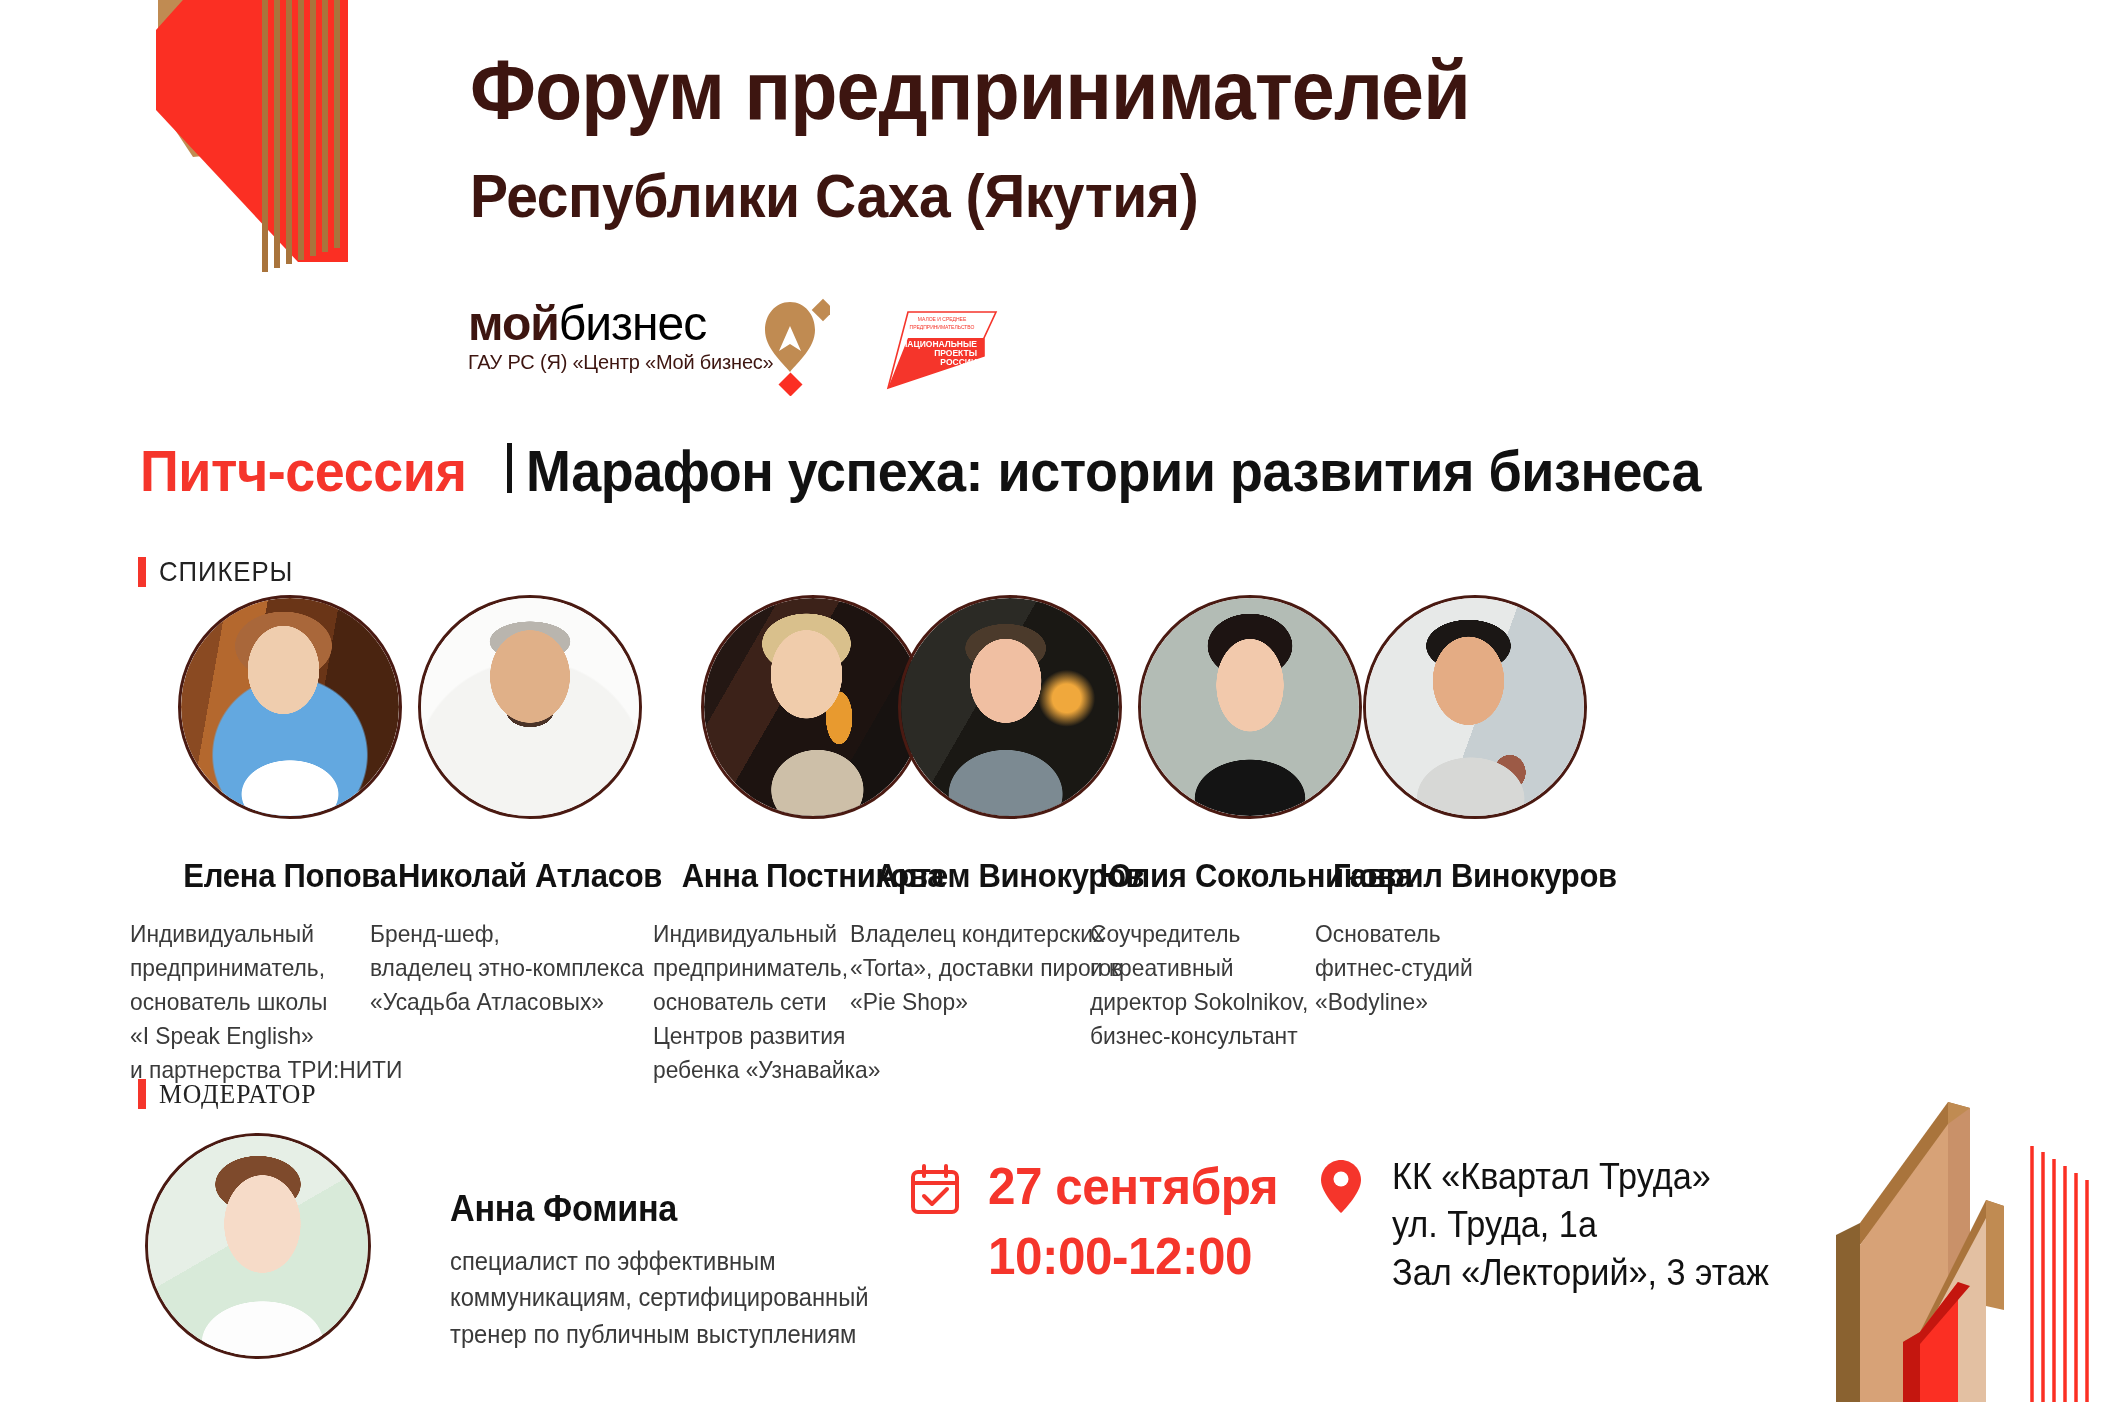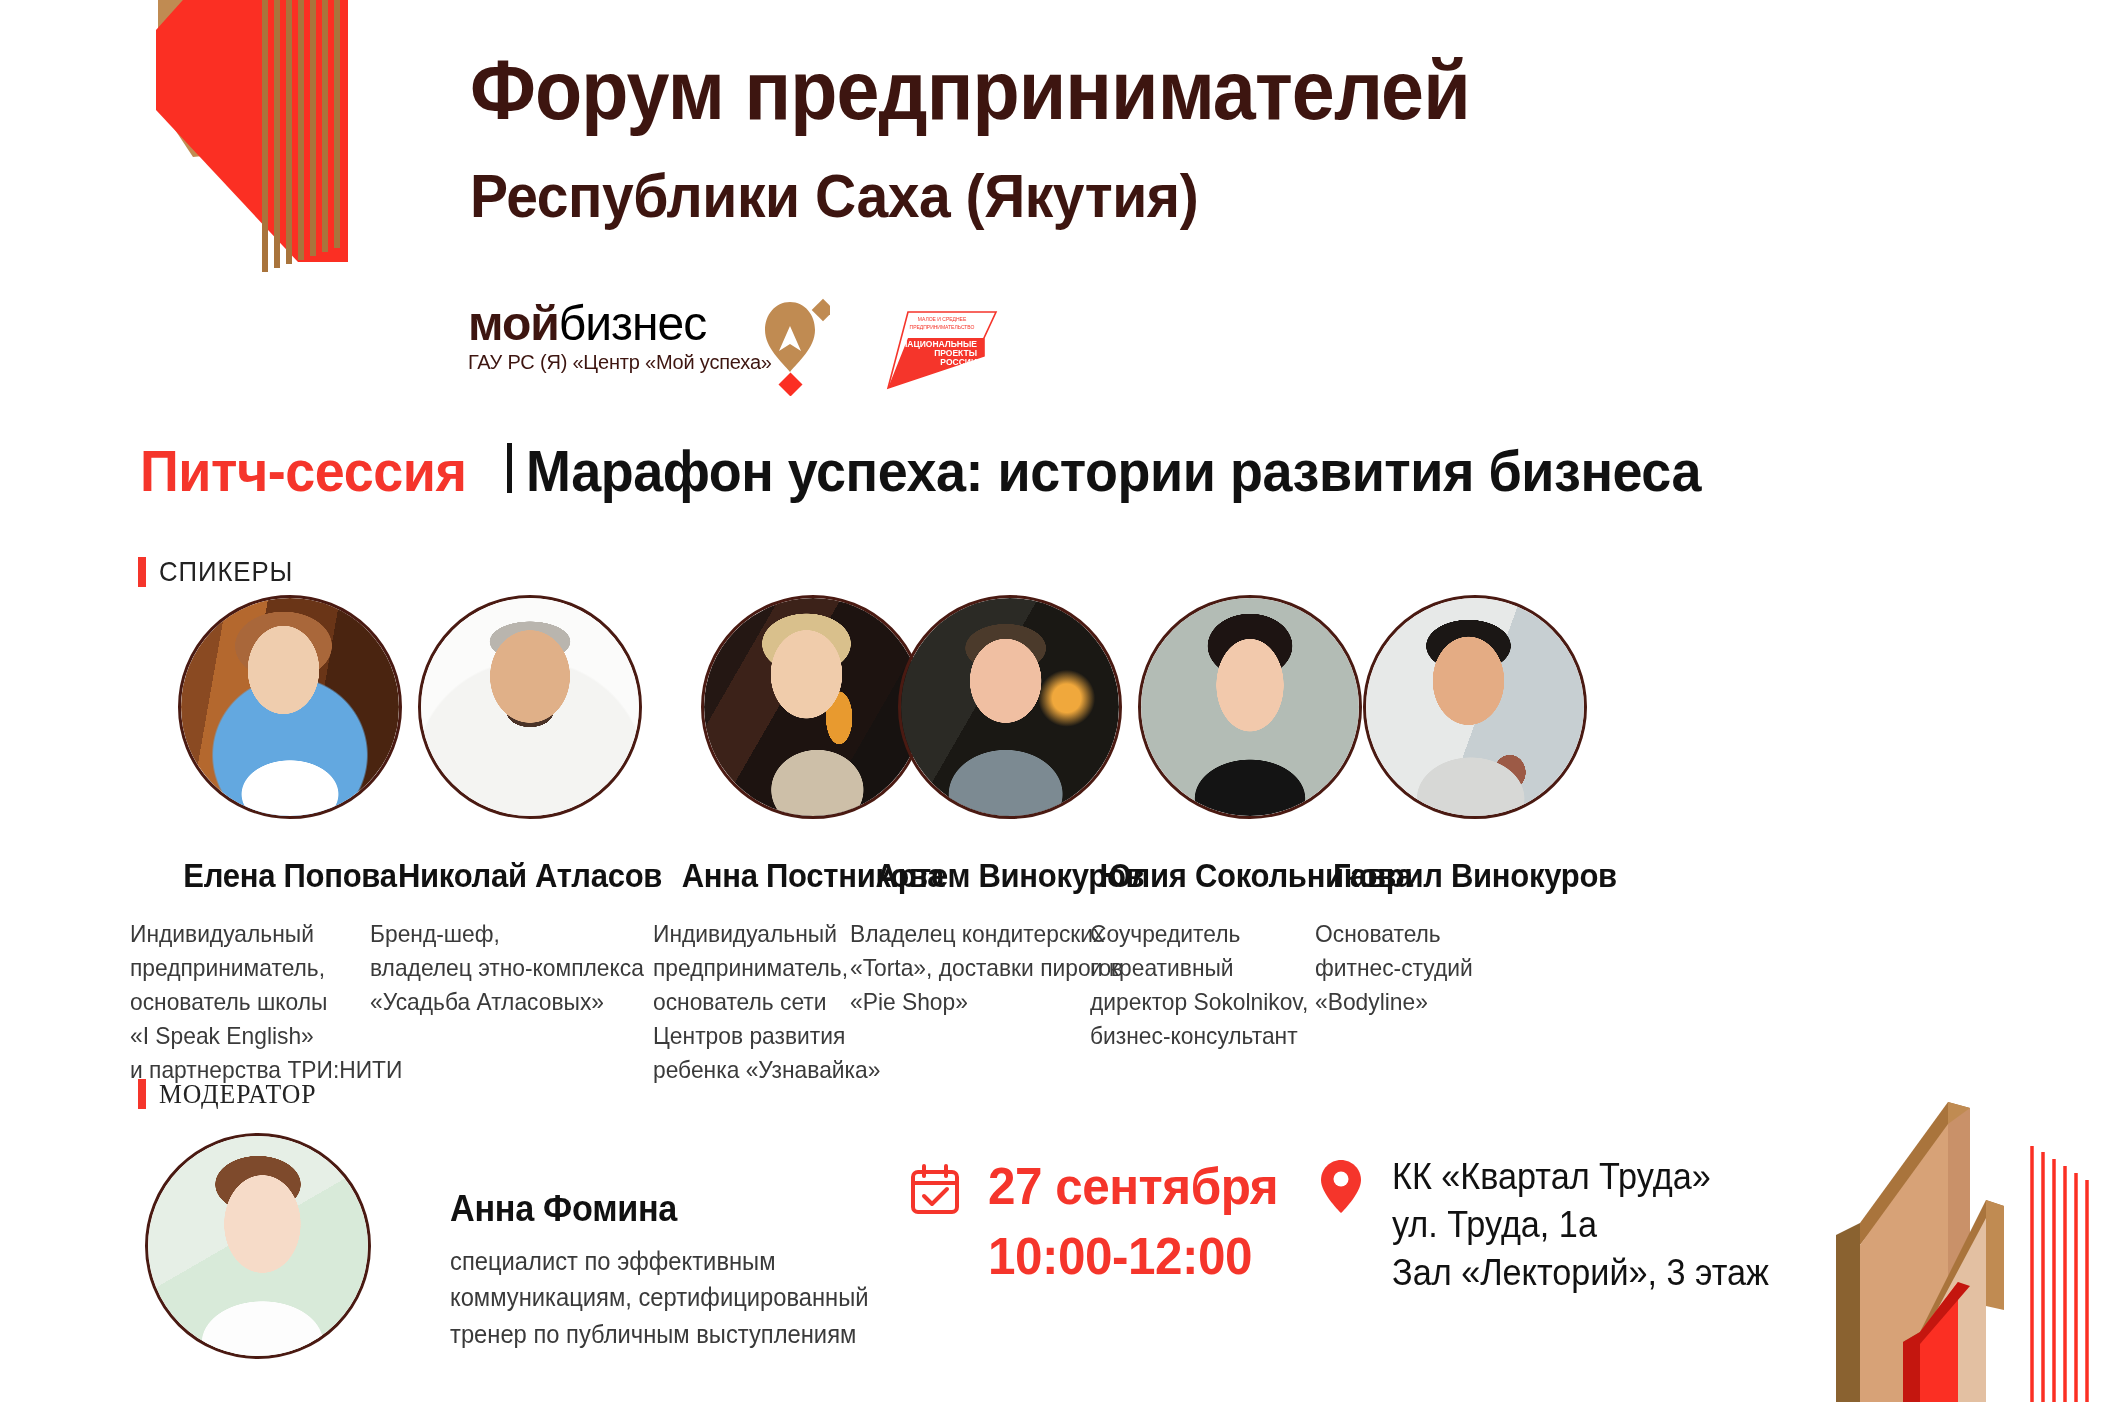--- a/index.html
+++ b/index.html
@@ -166,21 +166,21 @@
         <rect x="286" y="-20" width="6" height="276"></rect>
       </g>
     </svg>
   </div>
 
   <div class="header-title">Форум предпринимателей</div>
   <div class="header-sub">Республики Саха (Якутия)</div>
 
   <div class="mb-logo">
     <div class="mb-word"><span>мой</span><span class="light">бизнес</span></div>
-    <div class="mb-sub">ГАУ РС (Я) «Центр «Мой успеха»</div>
+    <div class="mb-sub">ГАУ РС (Я) «Центр «Мой бизнес»</div>
   </div>
   <div class="mb-pin">
     <svg viewBox="0 0 70 100" width="70" height="100" aria-hidden="true">
       <path d="M30 6 C15 6 5 19 5 34 C5 52 22 66 30 76 C38 66 55 52 55 34 C55 19 45 6 30 6 Z" fill="#c08b52"></path>
       <path d="M30 30 L41 55 L30 48 L19 55 Z" fill="#ffffff"></path>
       <rect x="55" y="6" width="16" height="16" transform="rotate(45 63 14)" fill="#c08b52"></rect>
       <rect x="22" y="80" width="17" height="17" transform="rotate(45 30.5 88.5)" fill="#fb2f23"></rect>
     </svg>
   </div>
 

